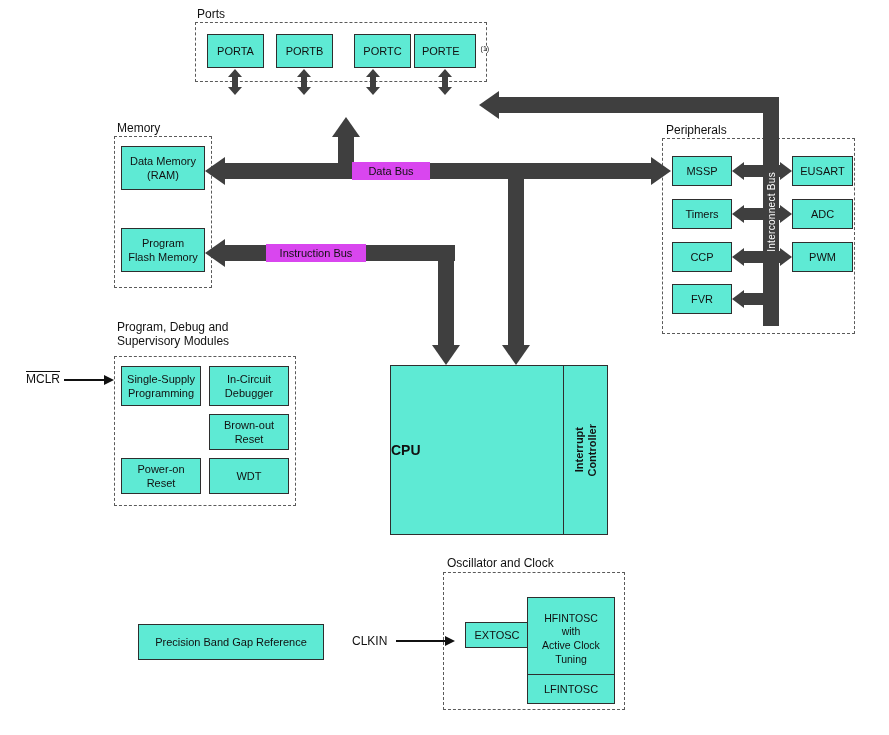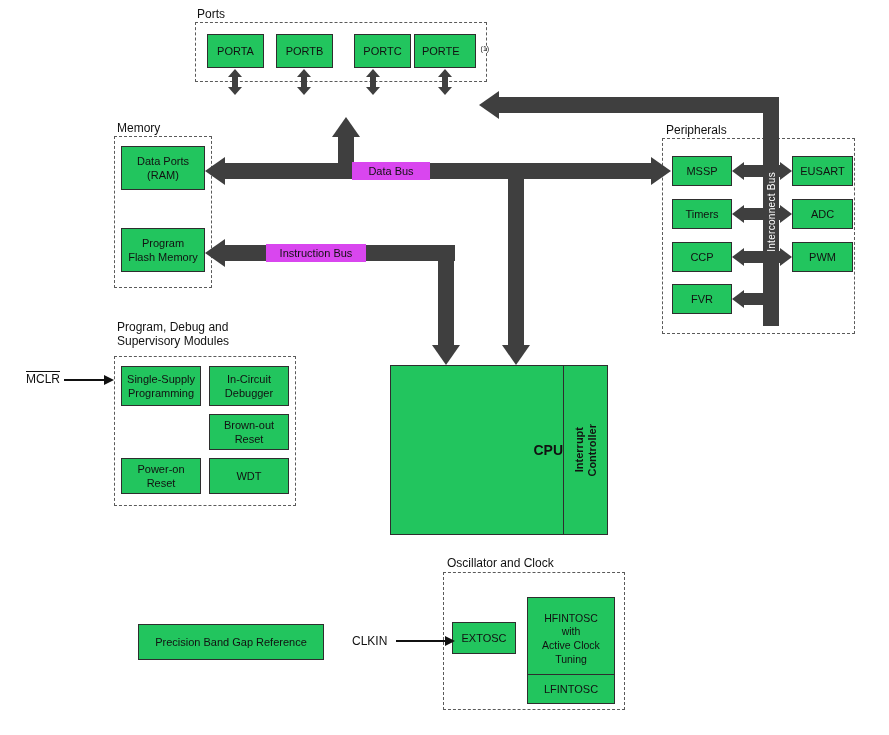--- a/index.html
+++ b/index.html
@@ -11,21 +11,21 @@
   body{background:#ffffff;}
   .canvas{
     position:relative;width:889px;height:735px;background:#ffffff;
     font-family:"Liberation Sans","DejaVu Sans",sans-serif;color:var(--ink);
     overflow:hidden;
   }
   .group{position:absolute;border:1px dashed #5a5a5a;}
   .group-label{position:absolute;font-size:12px;white-space:nowrap;line-height:1.2;}
   .group-label span{display:block;}
   .box{
-    position:absolute;border:1px solid var(--line);background:#22c55e;
+    position:absolute;border:1px solid var(--line);background:#5eead4;
     display:flex;flex-direction:column;align-items:center;justify-content:center;
     text-align:center;font-size:11px;line-height:1.3;
   }
   .box span{display:block;}
   .box .inl{display:inline;padding-left:21px;}
   .bus{position:absolute;background:var(--bus);}
   .bus-label{
     position:absolute;background:#d946ef;display:flex;align-items:center;justify-content:center;
     font-size:11px;white-space:nowrap;
   }
@@ -38,21 +38,21 @@
   .mid-right{border-top:9px solid transparent;border-bottom:9px solid transparent;border-left:12px solid var(--bus);}
   .sm-up{border-left:7px solid transparent;border-right:7px solid transparent;border-bottom:8px solid var(--bus);}
   .sm-down{border-left:7px solid transparent;border-right:7px solid transparent;border-top:8px solid var(--bus);}
   .thin-right{border-top:5px solid transparent;border-bottom:5px solid transparent;border-left:10px solid var(--ink);}
   .thin-line{position:absolute;height:2px;background:var(--ink);}
   .signal{position:absolute;font-size:12px;white-space:nowrap;}
   .overline{text-decoration:overline;}
   .vtext{writing-mode:vertical-rl;transform:rotate(180deg);}
   .interconnect-flex{display:flex;align-items:center;justify-content:center;}
   .interconnect-label{color:#ffffff;font-size:10px;letter-spacing:0.3px;white-space:nowrap;}
-  .cpu-main{position:absolute;left:0;top:0;width:172px;height:100%;display:flex;align-items:center;justify-content:flex-end;font-size:14px;font-weight:bold;}
+  .cpu-main{position:absolute;left:0;top:0;width:172px;height:100%;display:flex;align-items:center;justify-content:flex-start;font-size:14px;font-weight:bold;}
   .cpu-divider{position:absolute;top:0;left:172px;width:1px;height:100%;background:var(--line);}
   .cpu-int{position:absolute;left:173px;right:0;top:0;height:100%;display:flex;align-items:center;justify-content:center;font-size:11px;font-weight:bold;line-height:1.15;}
   sup.fn{font-size:7px;vertical-align:super;}
   .small-text{font-size:10.5px;}
 </style>
 </head>
 <body>
 
 <div class="canvas">
 
@@ -138,21 +138,21 @@
   </div>
   <div class="box" style="left:354px;top:34px;width:57px;height:34px;">
     <span>PORTC</span>
   </div>
   <div class="box" style="left:414px;top:34px;width:62px;height:34px;">
     <span><span class="inl">PORTE</span><sup class="fn inl">(1)</sup></span>
   </div>
 
 
   <div class="box" style="left:121px;top:146px;width:84px;height:44px;">
-    <span>Data Ports</span>
+    <span>Data Memory</span>
     <span>(RAM)</span>
   </div>
   <div class="box" style="left:121px;top:228px;width:84px;height:44px;">
     <span>Program</span>
     <span>Flash Memory</span>
   </div>
 
   <div class="box" style="left:672px;top:156px;width:60px;height:30px;">
     <span>MSSP</span>
   </div>
@@ -205,21 +205,21 @@
   <div class="box" style="left:209px;top:458px;width:80px;height:36px;">
     <span>WDT</span>
   </div>
 
   <div class="signal" style="left:26px;top:372px;">
     <span class="overline">MCLR</span>
   </div>
   <div class="thin-line" style="left:64px;top:379px;width:40px;"></div>
   <div class="tri thin-right" style="left:104px;top:375px;"></div>
 
-  <div class="box" style="left:452px;top:622px;width:64px;height:32px;">
+  <div class="box" style="left:465px;top:622px;width:64px;height:26px;">
     <span>EXTOSC</span>
   </div>
   <div class="box small-text" style="left:527px;top:582px;width:88px;height:84px;margin-top:15px;">
     <span>HFINTOSC</span>
     <span>with</span>
     <span>Active Clock</span>
     <span>Tuning</span>
   </div>
   <div class="box" style="left:527px;top:674px;width:88px;height:30px;">
     <span>LFINTOSC</span>

